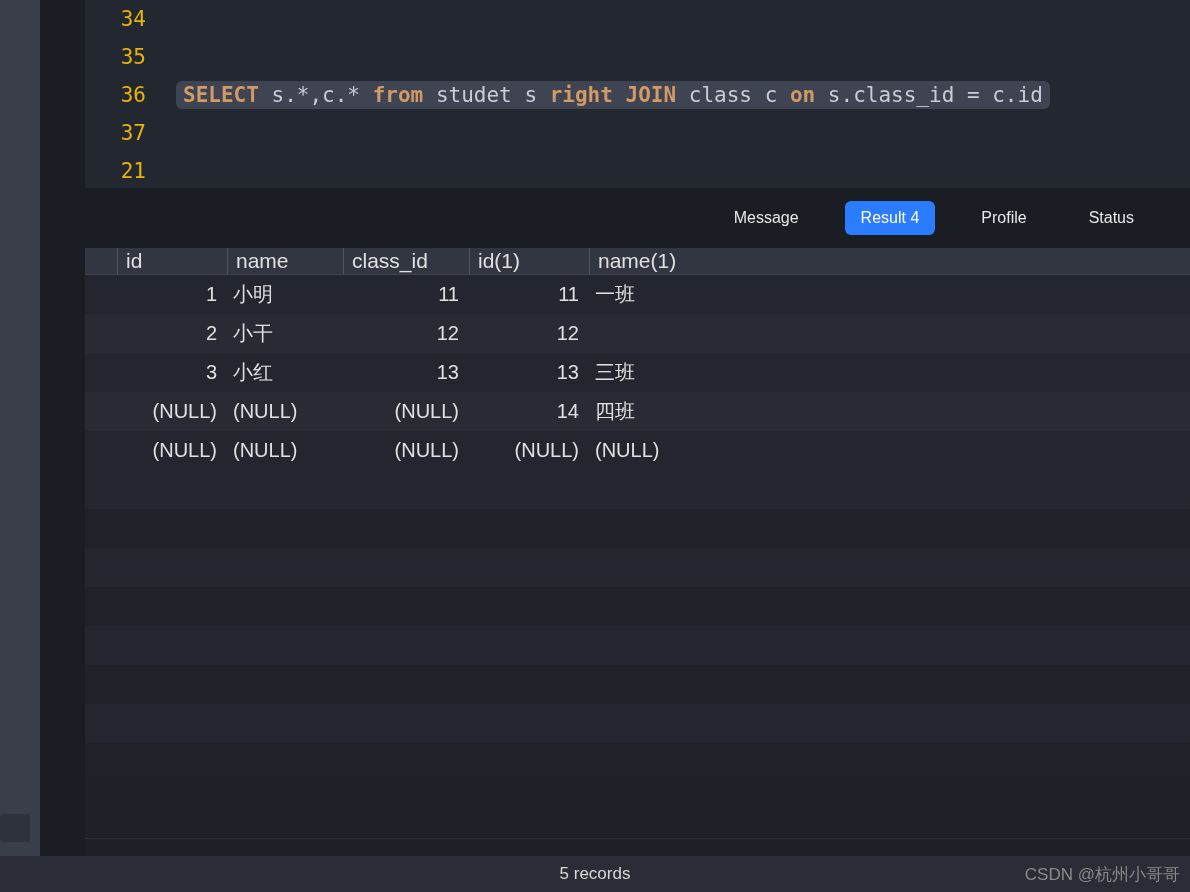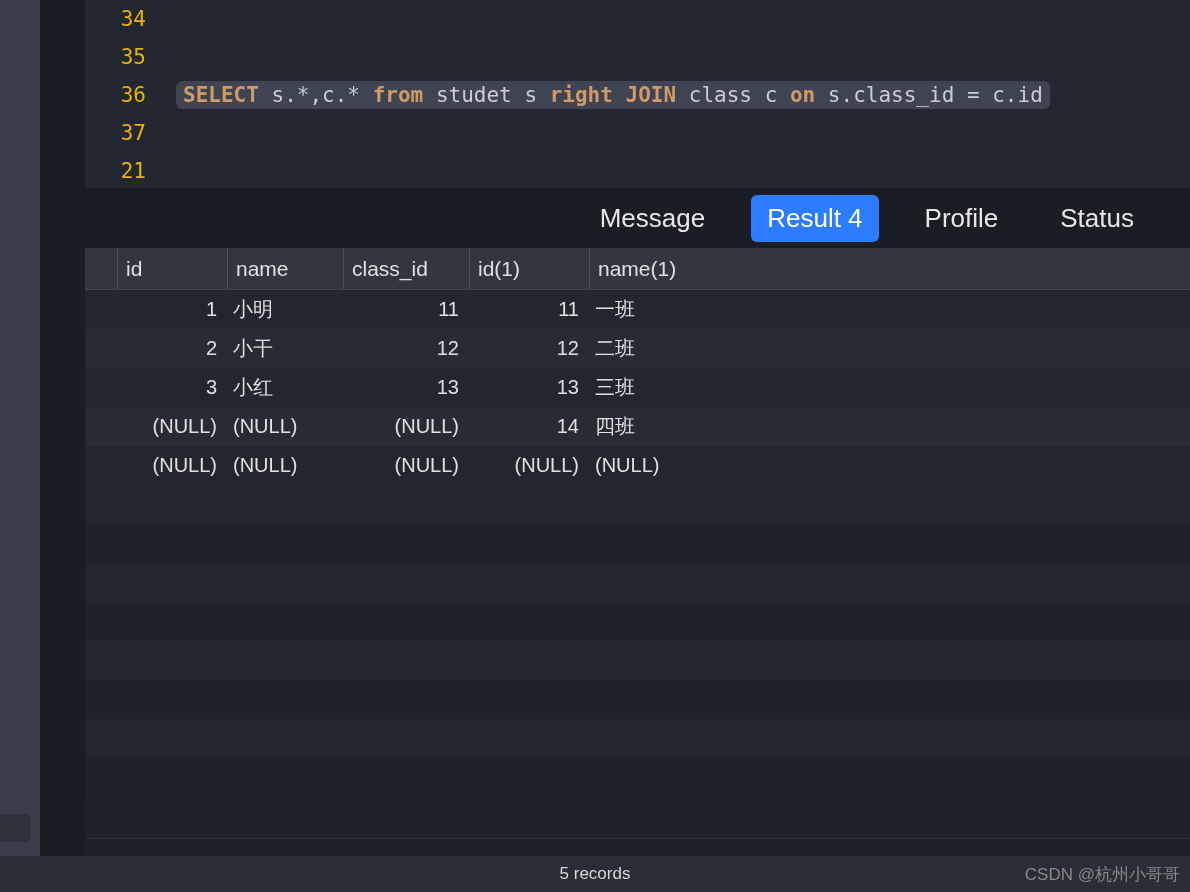--- a/index.html
+++ b/index.html
@@ -65,42 +65,42 @@
     .code .hl { background: #3e4451; border-radius: 6px; padding: 2px 7px; }
     .code .comment { color: #c9cdd6; }
     .tabs-bar {
       display: flex;
       justify-content: flex-end;
       align-items: center;
       height: 60px;
       gap: 30px;
       padding-right: 40px;
       background: #1a1d23;
-      font-size: 26px;
+      font-size: 16px;
     }
     .tab {
       color: #e8e8e8;
       padding: 8px 16px;
       border-radius: 6px;
       cursor: pointer;
     }
     .tab.active {
       background: #2b7cff;
       color: #fff;
     }
     .result-table {
       flex: 1;
       overflow: auto;
       background: #1e2128;
     }
     .thead {
       display: flex;
       background: #323640;
       border-bottom: 1px solid #40444f;
-      height: 42px;
+      height: 27px;
       align-items: center;
     }
     .th {
       color: #e0e0e0;
       font-size: 21px;
       border-left: 1px solid #50545f;
       padding-left: 8px;
       height: 100%;
       display: flex;
       align-items: center;
@@ -223,21 +223,20 @@
         <div class="td td-cid num">11</div>
         <div class="td td-id1 num">11</div>
         <div class="td td-name1 txt">一班</div>
       </div>
       <div class="tr">
         <div class="row-gutter"></div>
         <div class="td td-id num">2</div>
         <div class="td td-name txt">小干</div>
         <div class="td td-cid num">12</div>
         <div class="td td-id1 num">12</div>
-        <div class="td td-name1 txt">二班</div>
       </div>
       <div class="tr">
         <div class="row-gutter"></div>
         <div class="td td-id num">3</div>
         <div class="td td-name txt">小红</div>
         <div class="td td-cid num">13</div>
         <div class="td td-id1 num">13</div>
         <div class="td td-name1 txt">三班</div>
       </div>
       <div class="tr">

